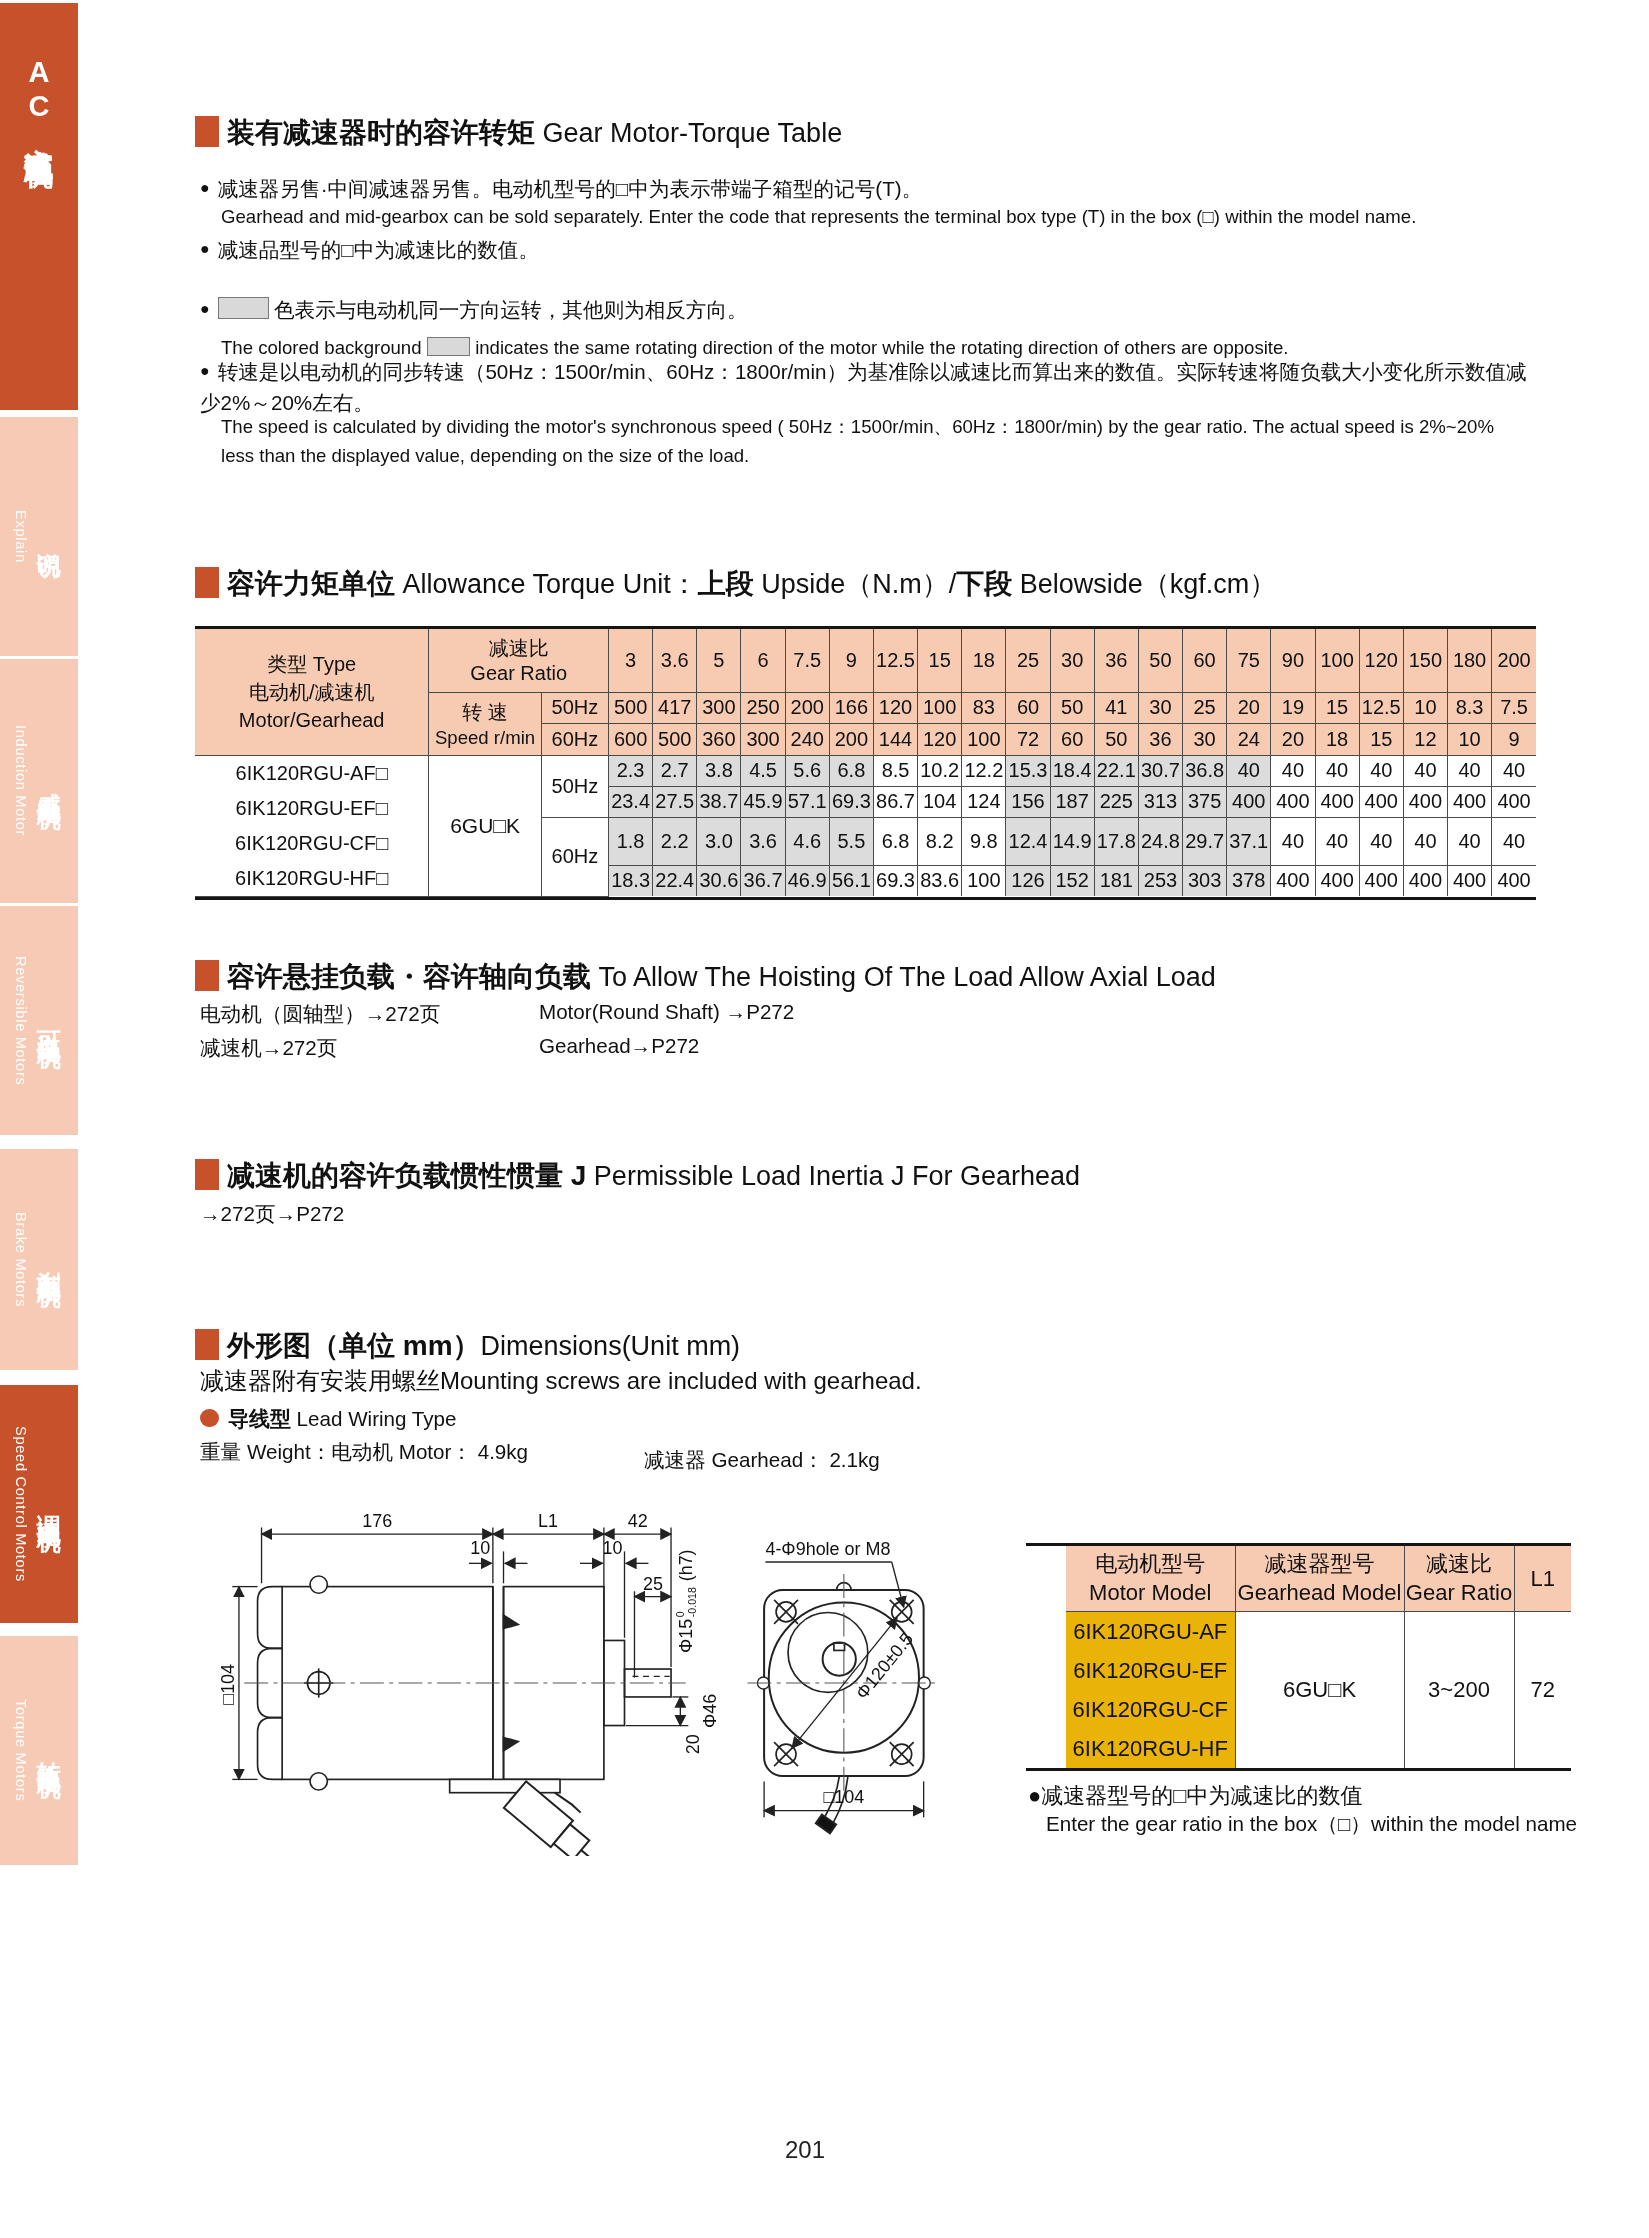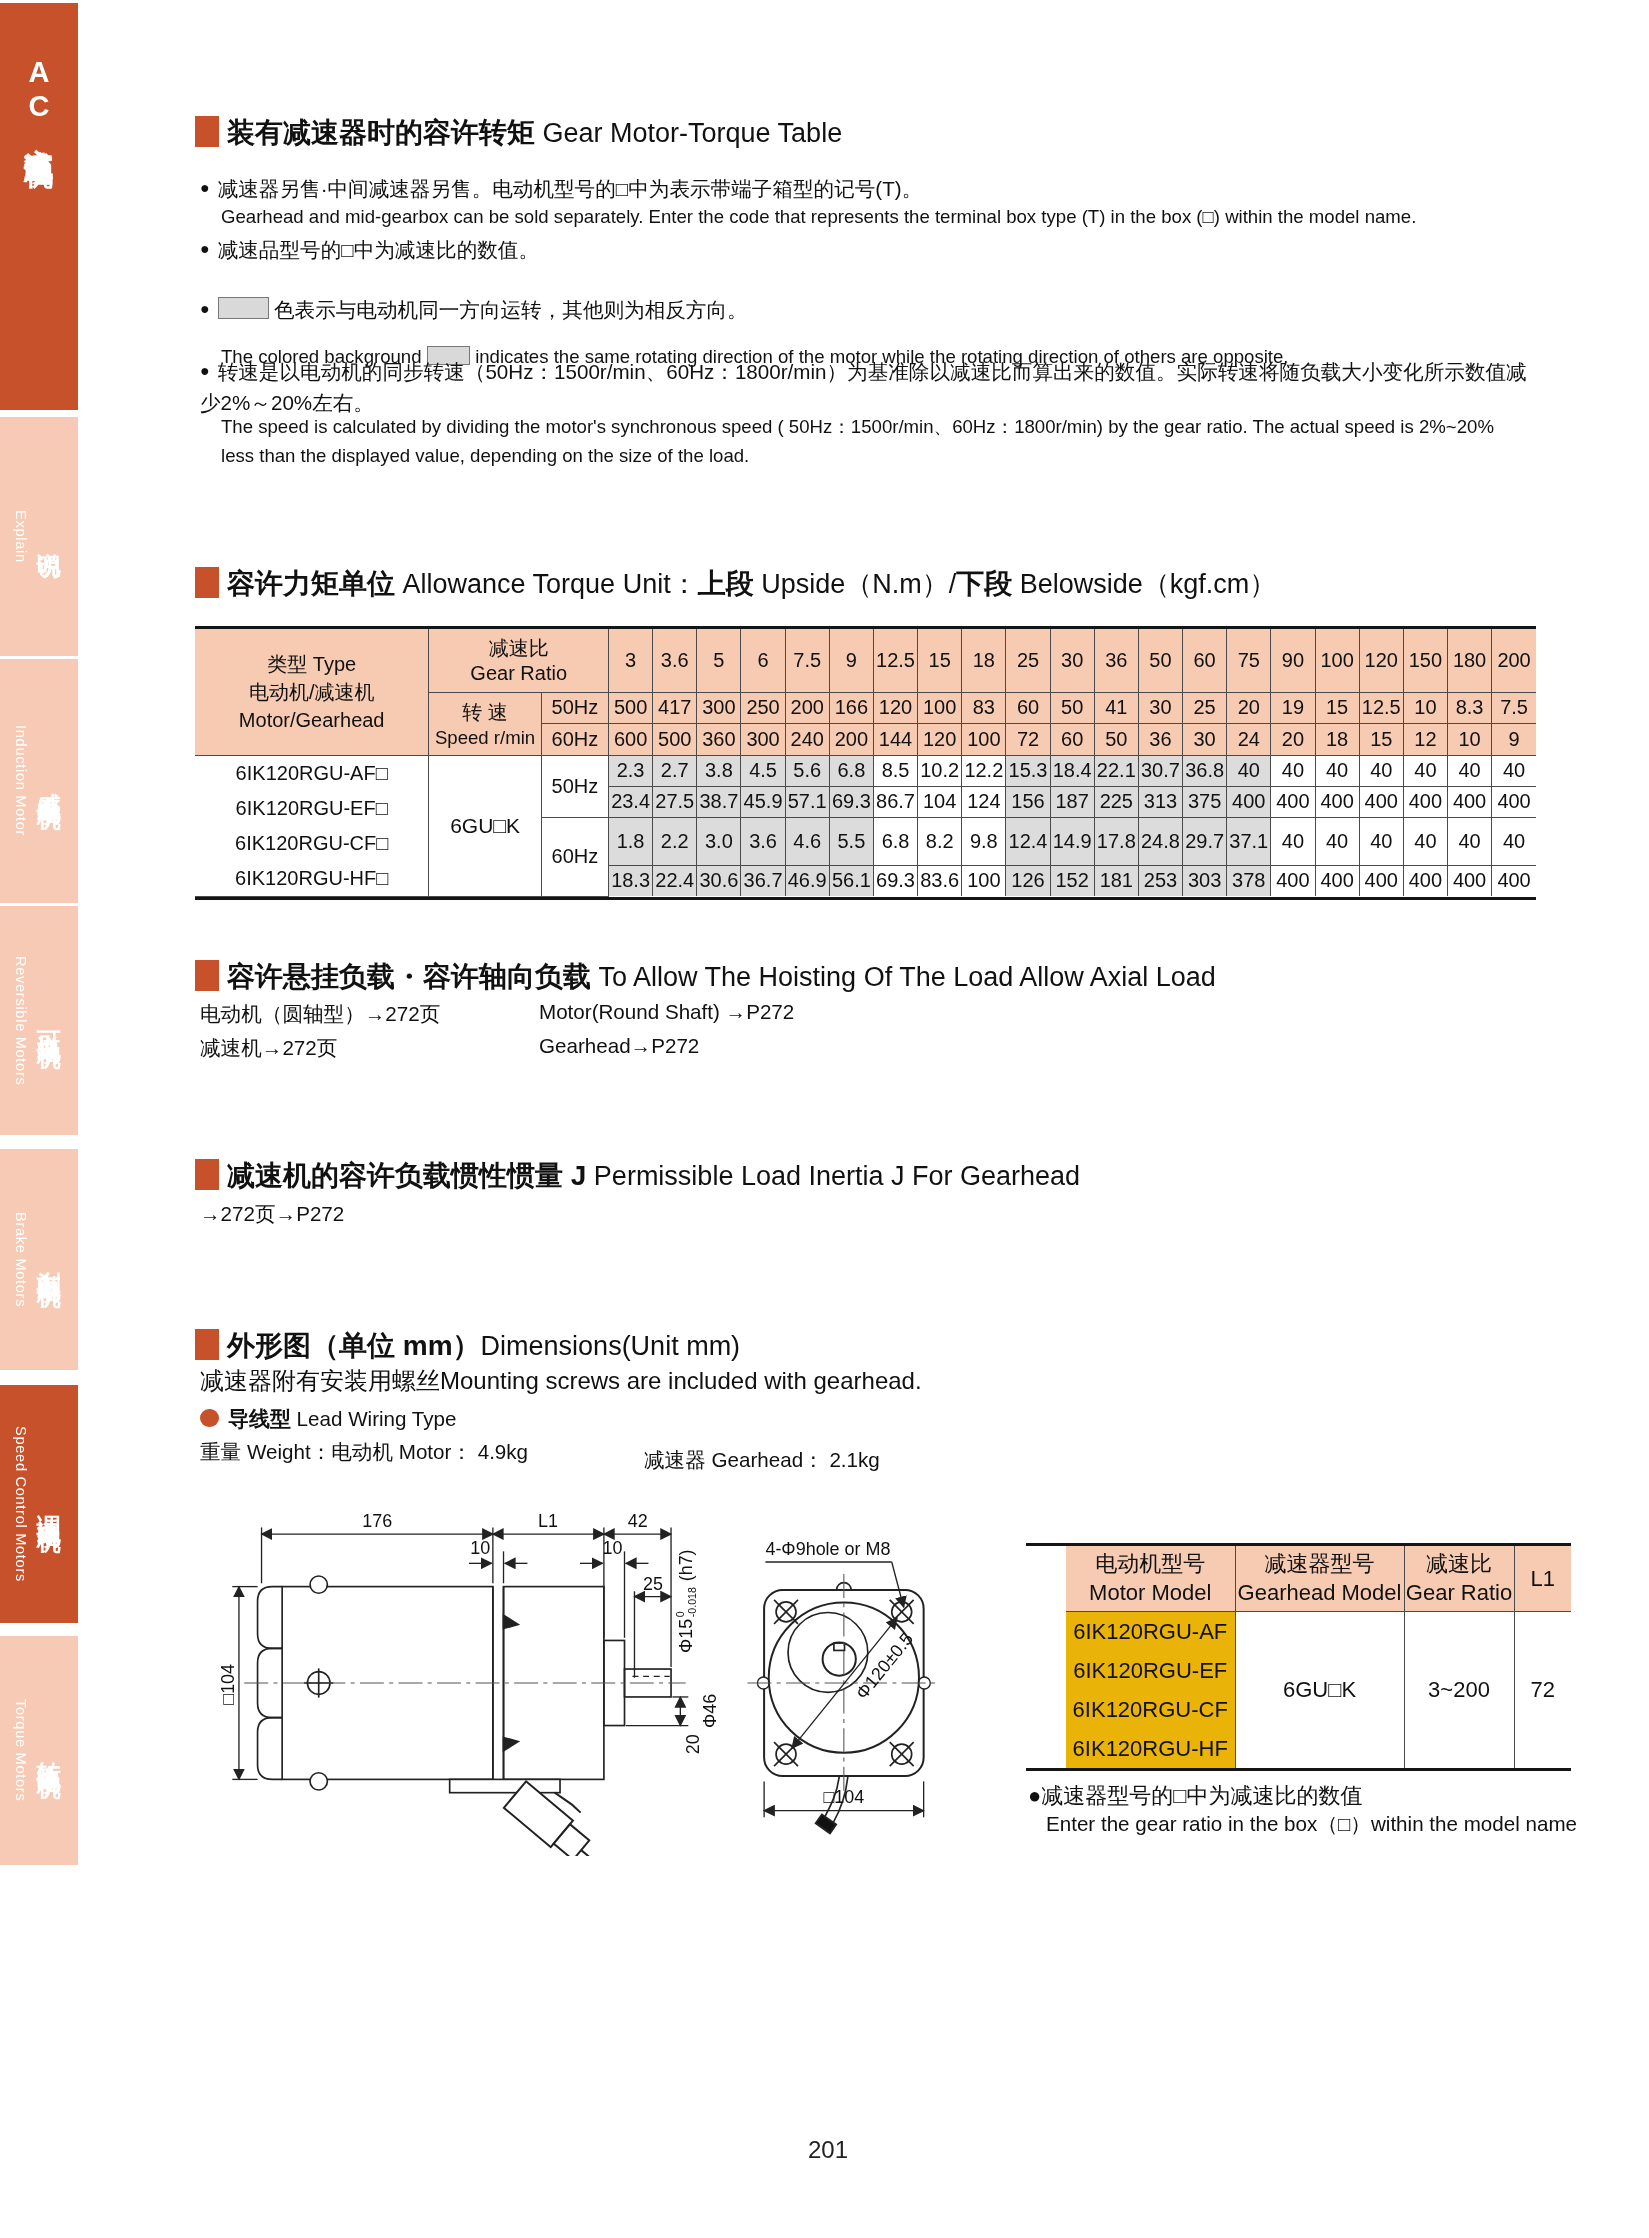--- a/index.html
+++ b/index.html
@@ -58,21 +58,21 @@
               font-size:22px;padding:0;}
   table.rt tr td:first-child{border-left:none;}
   table.rt tr td:last-child{border-right:none;}
   table.rt tr:first-child td{border-top:none;}
   table.rt tr:last-child td{border-bottom:none;}
   table.rt .ph{background:#F7CBB2;line-height:29px;}
   table.rt .mcell{background:#eab308;line-height:39px;}
 
   .note-line{position:absolute;font-size:22px;white-space:nowrap;}
 
-  .pageno{position:absolute;left:785px;top:2136px;width:86px;text-align:center;
+  .pageno{position:absolute;left:785px;top:2136px;width:86px;text-align:left;
           font-size:24px;color:#222;}
 
   
   .drawing{position:absolute;left:219px;top:1510px;}
   .dt{font-size:27px;fill:#111;font-family:"Liberation Sans","DejaVu Sans",sans-serif;}
   .dts{font-size:16px;fill:#111;font-family:"Liberation Sans","DejaVu Sans",sans-serif;}
 </style>
 </head>
 <body>
 
@@ -115,21 +115,21 @@
   </div>
   <div class="bsub" style="top:202px;">Gearhead and mid-gearbox can be sold separately. Enter the code that represents the terminal box type (T) in the box (□) within the model name.</div>
 
   <div class="bullet" style="top:233px;">
     <span class="dot">●</span><span>减速品型号的□中为减速比的数值。</span>
   </div>
 
   <div class="bullet" style="top:293px;">
     <span class="dot">●</span><span class="swatch"></span><span>色表示与电动机同一方向运转，其他则为相反方向。</span>
   </div>
-  <div class="bsub" style="top:342px;">
+  <div class="bsub" style="top:333px;">
     <span>The colored background</span><span class="swatch small"></span><span>indicates the same rotating direction of the motor while the rotating direction of others are opposite.</span>
   </div>
 
   <div class="bullet" style="top:355px;">
     <span class="dot">●</span><span>转速是以电动机的同步转速（50Hz：1500r/min、60Hz：1800r/min）为基准除以减速比而算出来的数值。实际转速将随负载大小变化所示数值减少2%～20%左右。</span>
   </div>
   <div class="bsub" style="top:412px;width:1304px;">The speed is calculated by dividing the motor's synchronous speed ( 50Hz：1500r/min、60Hz：1800r/min) by the gear ratio. The actual speed is 2%~20% less than the displayed value, depending on the size of the load.</div>
 
   <div class="sec-title" style="top:565px;">
     <span class="sqr"></span><span class="zh">容许力矩单位</span><span class="en"> Allowance Torque Unit：</span><span class="zh">上段</span><span class="en"> Upside（N.m）/</span><span class="zh">下段</span><span class="en"> Belowside（kgf.cm）</span>

